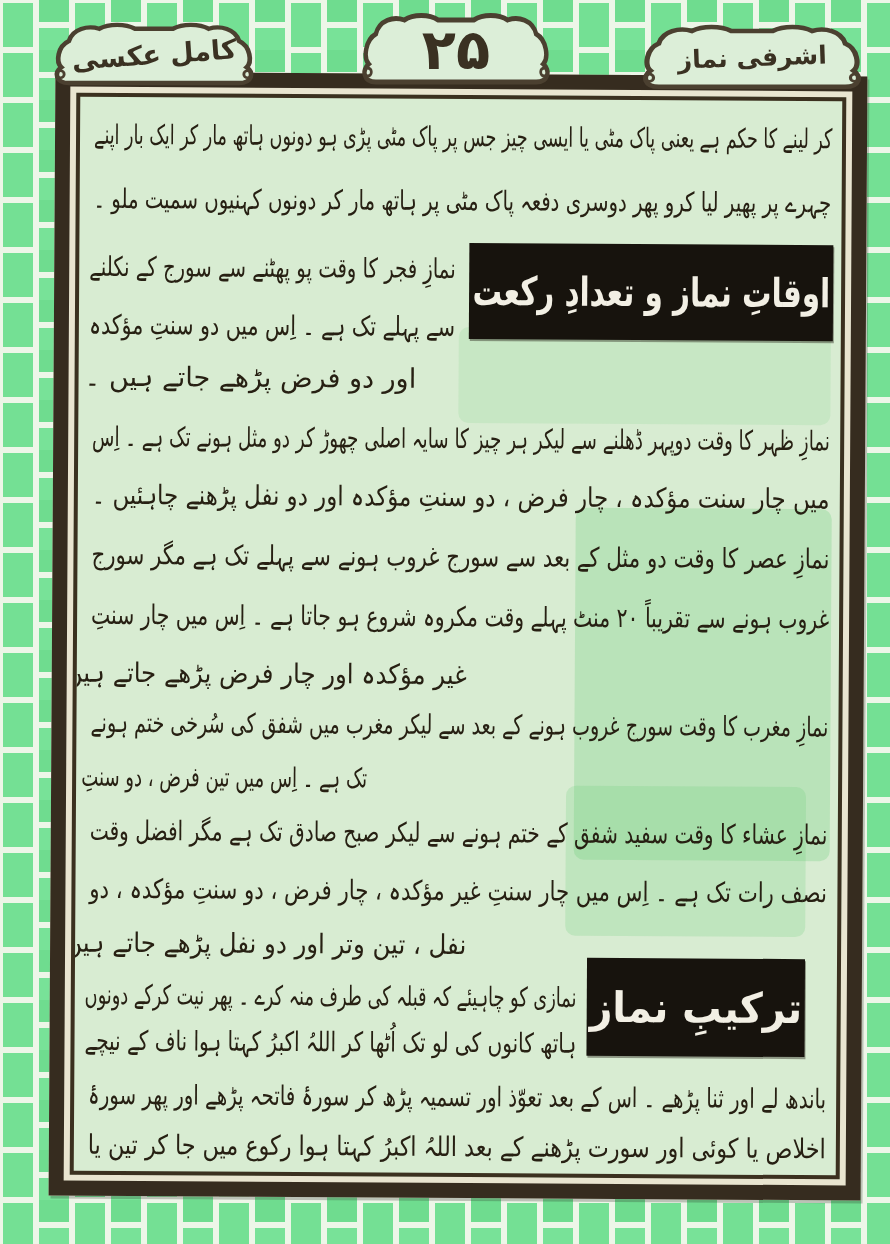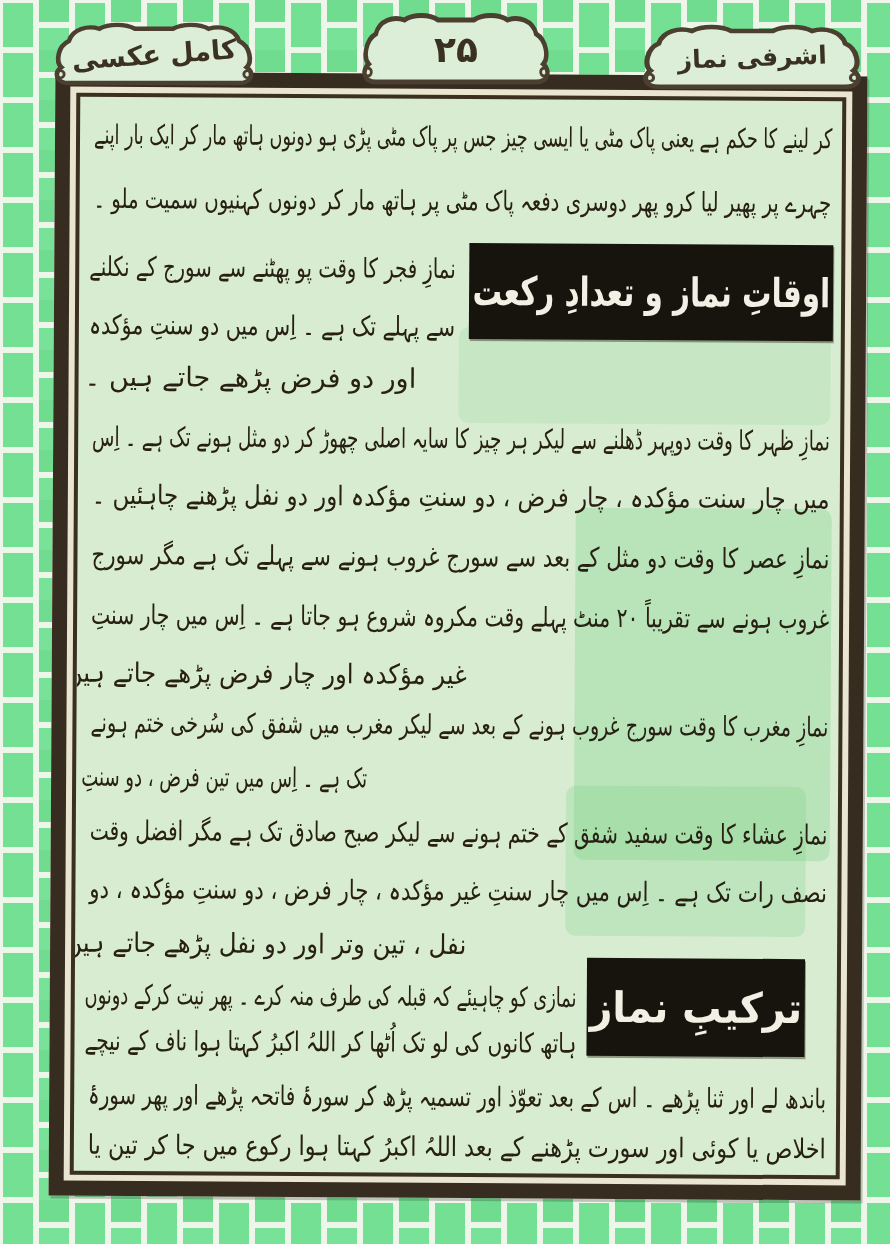--- a/index.html
+++ b/index.html
@@ -15,21 +15,21 @@
   .cartouche svg{position:absolute;left:0;top:0;width:100%;height:100%;}
   .cartouche .seal-text{
     position:absolute;left:10%;right:10%;top:14%;bottom:16%;
     display:flex;align-items:center;justify-content:center;
     direction:rtl;color:#3a3122;font-weight:bold;white-space:nowrap;
   }
   .seal-left{left:50px;top:20px;width:208px;height:70px;}
   .seal-center{left:358px;top:10px;width:196px;height:80px;}
   .seal-right{left:638px;top:22px;width:228px;height:72px;}
   .seal-left .seal-text{font-size:27px;transform:rotate(-4deg);}
-  .seal-center .seal-text{font-size:36px;}
+  .seal-center .seal-text{font-size:56px;}
   .seal-right .seal-text{font-size:25px;transform:rotate(-2deg);}
   
   .frame{
     position:absolute;left:52px;top:74px;width:812px;height:1124px;z-index:2;
     box-sizing:border-box;border:15px solid #362c1f;background:#e9e5d0;
     padding:6px;transform:rotate(0.35deg);transform-origin:50% 50%;
     box-shadow:2px 3px 0 rgba(40,40,30,0.25);
   }
   .frame-inner{
     box-sizing:border-box;width:100%;height:100%;

